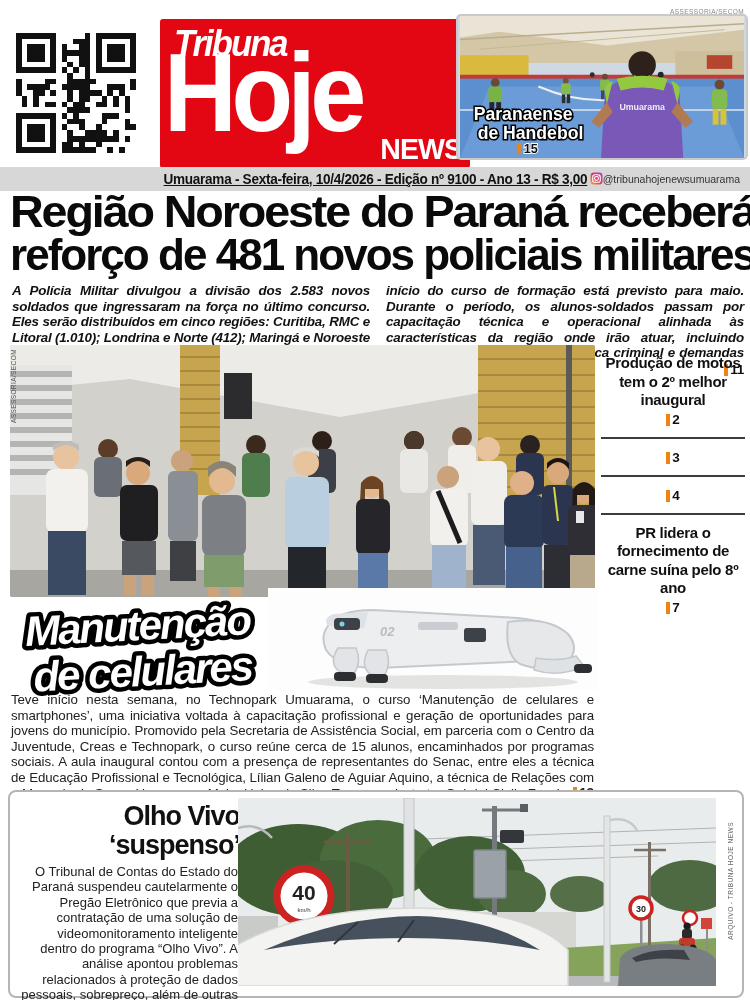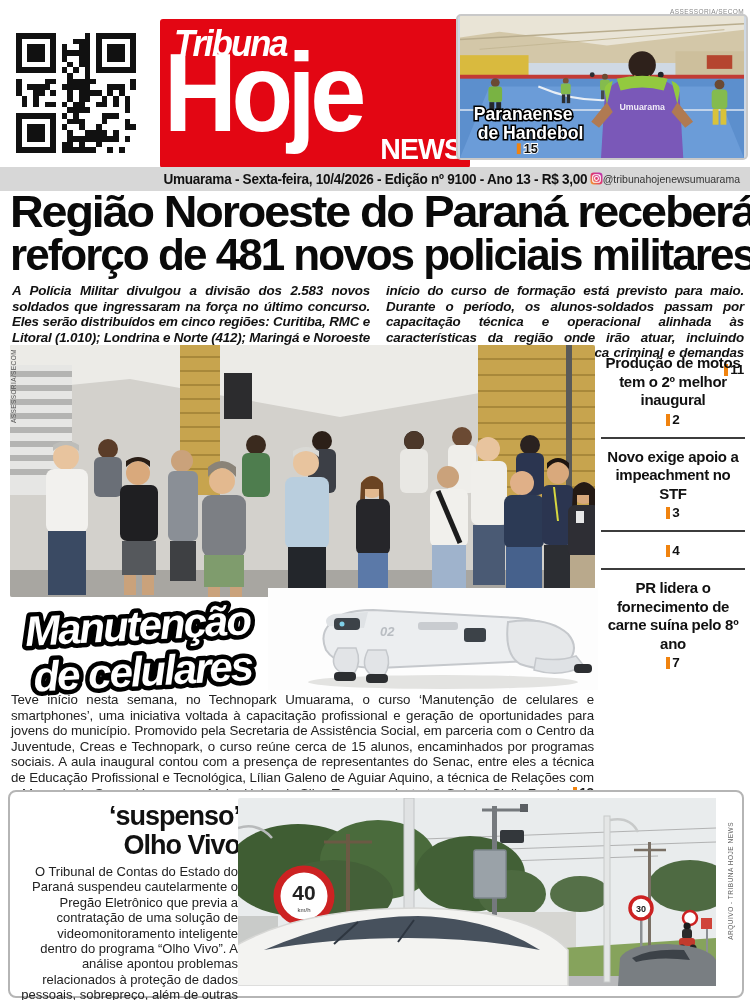--- a/index.html
+++ b/index.html
@@ -13,21 +13,21 @@
   .logo .t2{position:absolute;left:4px;top:18px;font-size:112px;font-weight:bold;color:#fff;
             letter-spacing:-6px;transform:scaleX(.9);transform-origin:0 0;line-height:1;}
   .logo .t3{position:absolute;right:8px;bottom:2px;font-size:30px;font-weight:bold;color:#fff;
             letter-spacing:-1px;transform:scaleX(.95);transform-origin:100% 50%;}
   .credit-top{position:absolute;right:6px;top:2px;font-size:6.5px;color:#888;letter-spacing:.4px;}
   .promo{position:absolute;left:456px;top:14px;width:288px;height:142px;border:2px solid #c9c9c9;
          border-radius:5px;overflow:hidden;background:#cfd9e4;}
   .promo svg{display:block;}
   
   .datebar{position:absolute;left:0;top:167px;width:750px;height:24px;background:#d7d7d7;
-           display:flex;align-items:center;justify-content:center;}
+           display:flex;align-items:center;justify-content:center;text-decoration:underline;}
   .datebar .dtxt{font-size:14px;font-weight:bold;letter-spacing:-.3px;transform:scaleX(.97);}
   .ig{position:absolute;right:10px;top:5px;display:flex;align-items:center;gap:0;}
   .ig .handle{font-size:10.5px;color:#333;}
   
   .headline{position:absolute;left:10px;top:191px;width:745px;}
   .headline .hl{height:43px;}
   .headline .fitx{display:inline-block;white-space:nowrap;font-size:44px;font-weight:bold;
                   letter-spacing:-2px;line-height:42px;color:#0a0a0a;}
   .lead{position:absolute;left:12px;top:283px;width:732px;display:flex;gap:16px;}
   .lead .col{width:358px;font-size:13.4px;line-height:15.6px;font-weight:bold;font-style:italic;
@@ -566,21 +566,20 @@
 
   <div class="sidebar">
     <div class="sb-item">
       <div class="t">Produção de motos tem o 2º melhor inaugural</div>
       <span class="pm">
           <i></i>
           <b>2</b>
         </span>
     </div>
     <div class="sb-item">
-      <div class="t">Novo exige apoio a impeachment no STF</div>
       <span class="pm">
           <i></i>
           <b>3</b>
         </span>
     </div>
     <div class="sb-item">
       <span class="pm">
           <i></i>
           <b>4</b>
         </span>
@@ -626,22 +625,22 @@
   <div class="course-body">
     <span>Teve início nesta semana, no Technopark Umuarama, o curso ‘Manutenção de celulares e smartphones’, uma iniciativa voltada à capacitação profissional e geração de oportunidades para jovens do município. Promovido pela Secretaria de Assistência Social, em parceria com o Centro da Juventude, Creas e Technopark, o curso reúne cerca de 15 alunos, encaminhados por programas sociais. A aula inaugural contou com a presença de representantes do Senac, entre eles a técnica de Educação Profissional e Tecnológica, Lílian Galeno de Aguiar Aquino, a técnica de Relações com o Mercado do Senac Umuarama, Meire Helen da Silva Tozzo, e o instrutor Gabriel Ciolin Fasolo.</span>
     <span class="pm pmabs">
         <i></i>
         <b>12</b>
       </span>
   </div>
 
   <div class="bottombox">
     <div class="olho-head">
+      <div>Olho Vivo</div>
       <div>‘suspenso’</div>
-      <div>Olho Vivo</div>
     </div>
     <div class="olho-body">
       <span>O Tribunal de Contas do Estado do Paraná suspendeu cautelarmente o Pregão Eletrônico que previa a contratação de uma solução de videomonitoramento inteligente dentro do programa “Olho Vivo”. A análise apontou problemas relacionados à proteção de dados pessoais, sobrepreço, além de outras falhas.</span>
       
     </div>
 
     <div class="street">
       <svg viewBox="0 0 478 188" width="478" height="188">
         <rect width="478" height="188" fill="#e9eced"></rect>
         <g stroke="#9a9a9a" stroke-width="0.7">

